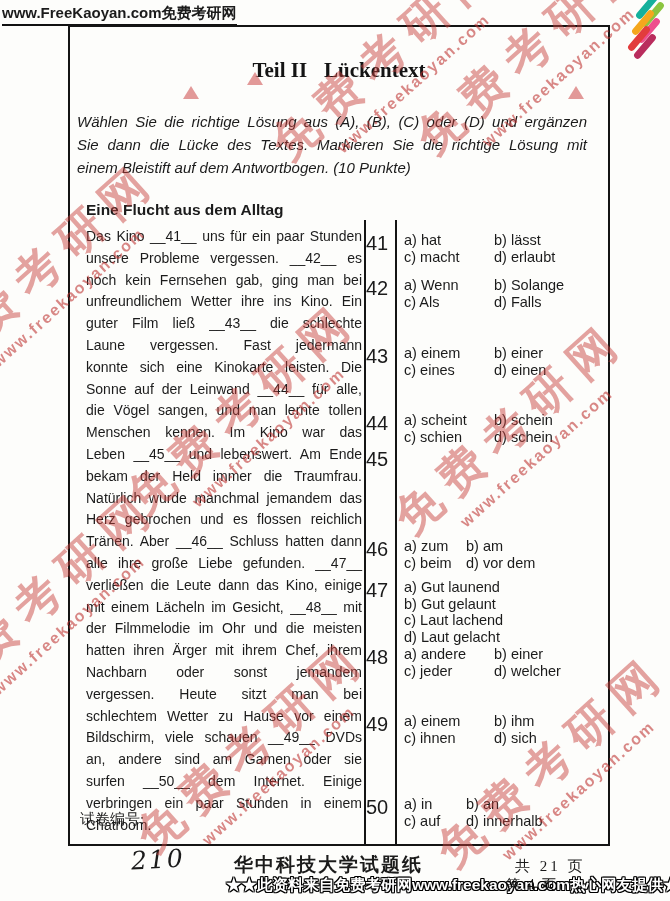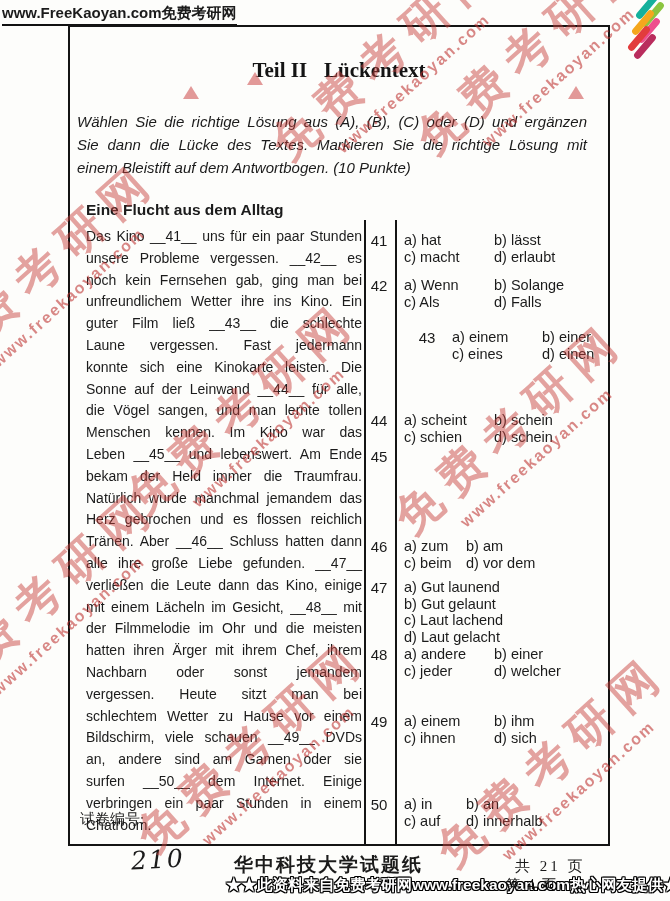--- a/index.html
+++ b/index.html
@@ -26,21 +26,21 @@
   .nojust{text-align:left;text-align-last:left;}
   .passage-title{position:absolute;left:16px;top:174px;font-size:15.5px;font-weight:bold;}
   .passage{position:absolute;left:16px;top:199px;width:276px;font-size:14px;line-height:21.8px;}
 
   .divider{position:absolute;top:193px;bottom:0;width:2px;background:#141414;}
   .divider.d1{left:294px;}
   .divider.d2{left:325px;}
 
   
   .q{position:absolute;left:296px;width:220px;}
-  .qnum{position:absolute;left:0;top:0;width:26px;text-align:center;font-size:15px;}
+  .qnum{position:absolute;left:0;top:0;width:26px;text-align:left;font-size:20px;}
   .qopts{margin-left:38px;font-size:14.5px;line-height:16.5px;}
   .opt-row{display:flex;align-items:center;}
   .opt-row .oa{min-width:84px;padding-right:6px;white-space:nowrap;}
   .opt-row .ob{white-space:nowrap;}
 
   
   .f-label{position:absolute;left:80px;top:810px;font-family:"Liberation Serif",serif;font-size:15px;}
   .f-number{position:absolute;left:131px;top:845px;font-family:"DejaVu Serif",serif;font-style:italic;
             font-size:25px;transform:rotate(-3deg);letter-spacing:2px;}
   .f-school{position:absolute;left:234px;top:852px;font-size:19px;font-weight:bold;letter-spacing:2px;}
@@ -183,21 +183,21 @@
             <span class="oa">a) Wenn</span>
             <span class="ob">b) Solange</span>
           </div>
         <div class="opt-row">
             <span class="oa">c) Als</span>
             <span class="ob">d) Falls</span>
           </div>
       </div>
     </div>
 
-    <div class="q" style="top:302px;margin-left:48px;">
+    <div class="q" style="top:318px;">
       <span class="qnum">43</span>
       <div class="qopts">
         <div class="opt-row">
             <span class="oa">a) einem</span>
             <span class="ob">b) einer</span>
           </div>
         <div class="opt-row">
             <span class="oa">c) eines</span>
             <span class="ob">d) einen</span>
           </div>

